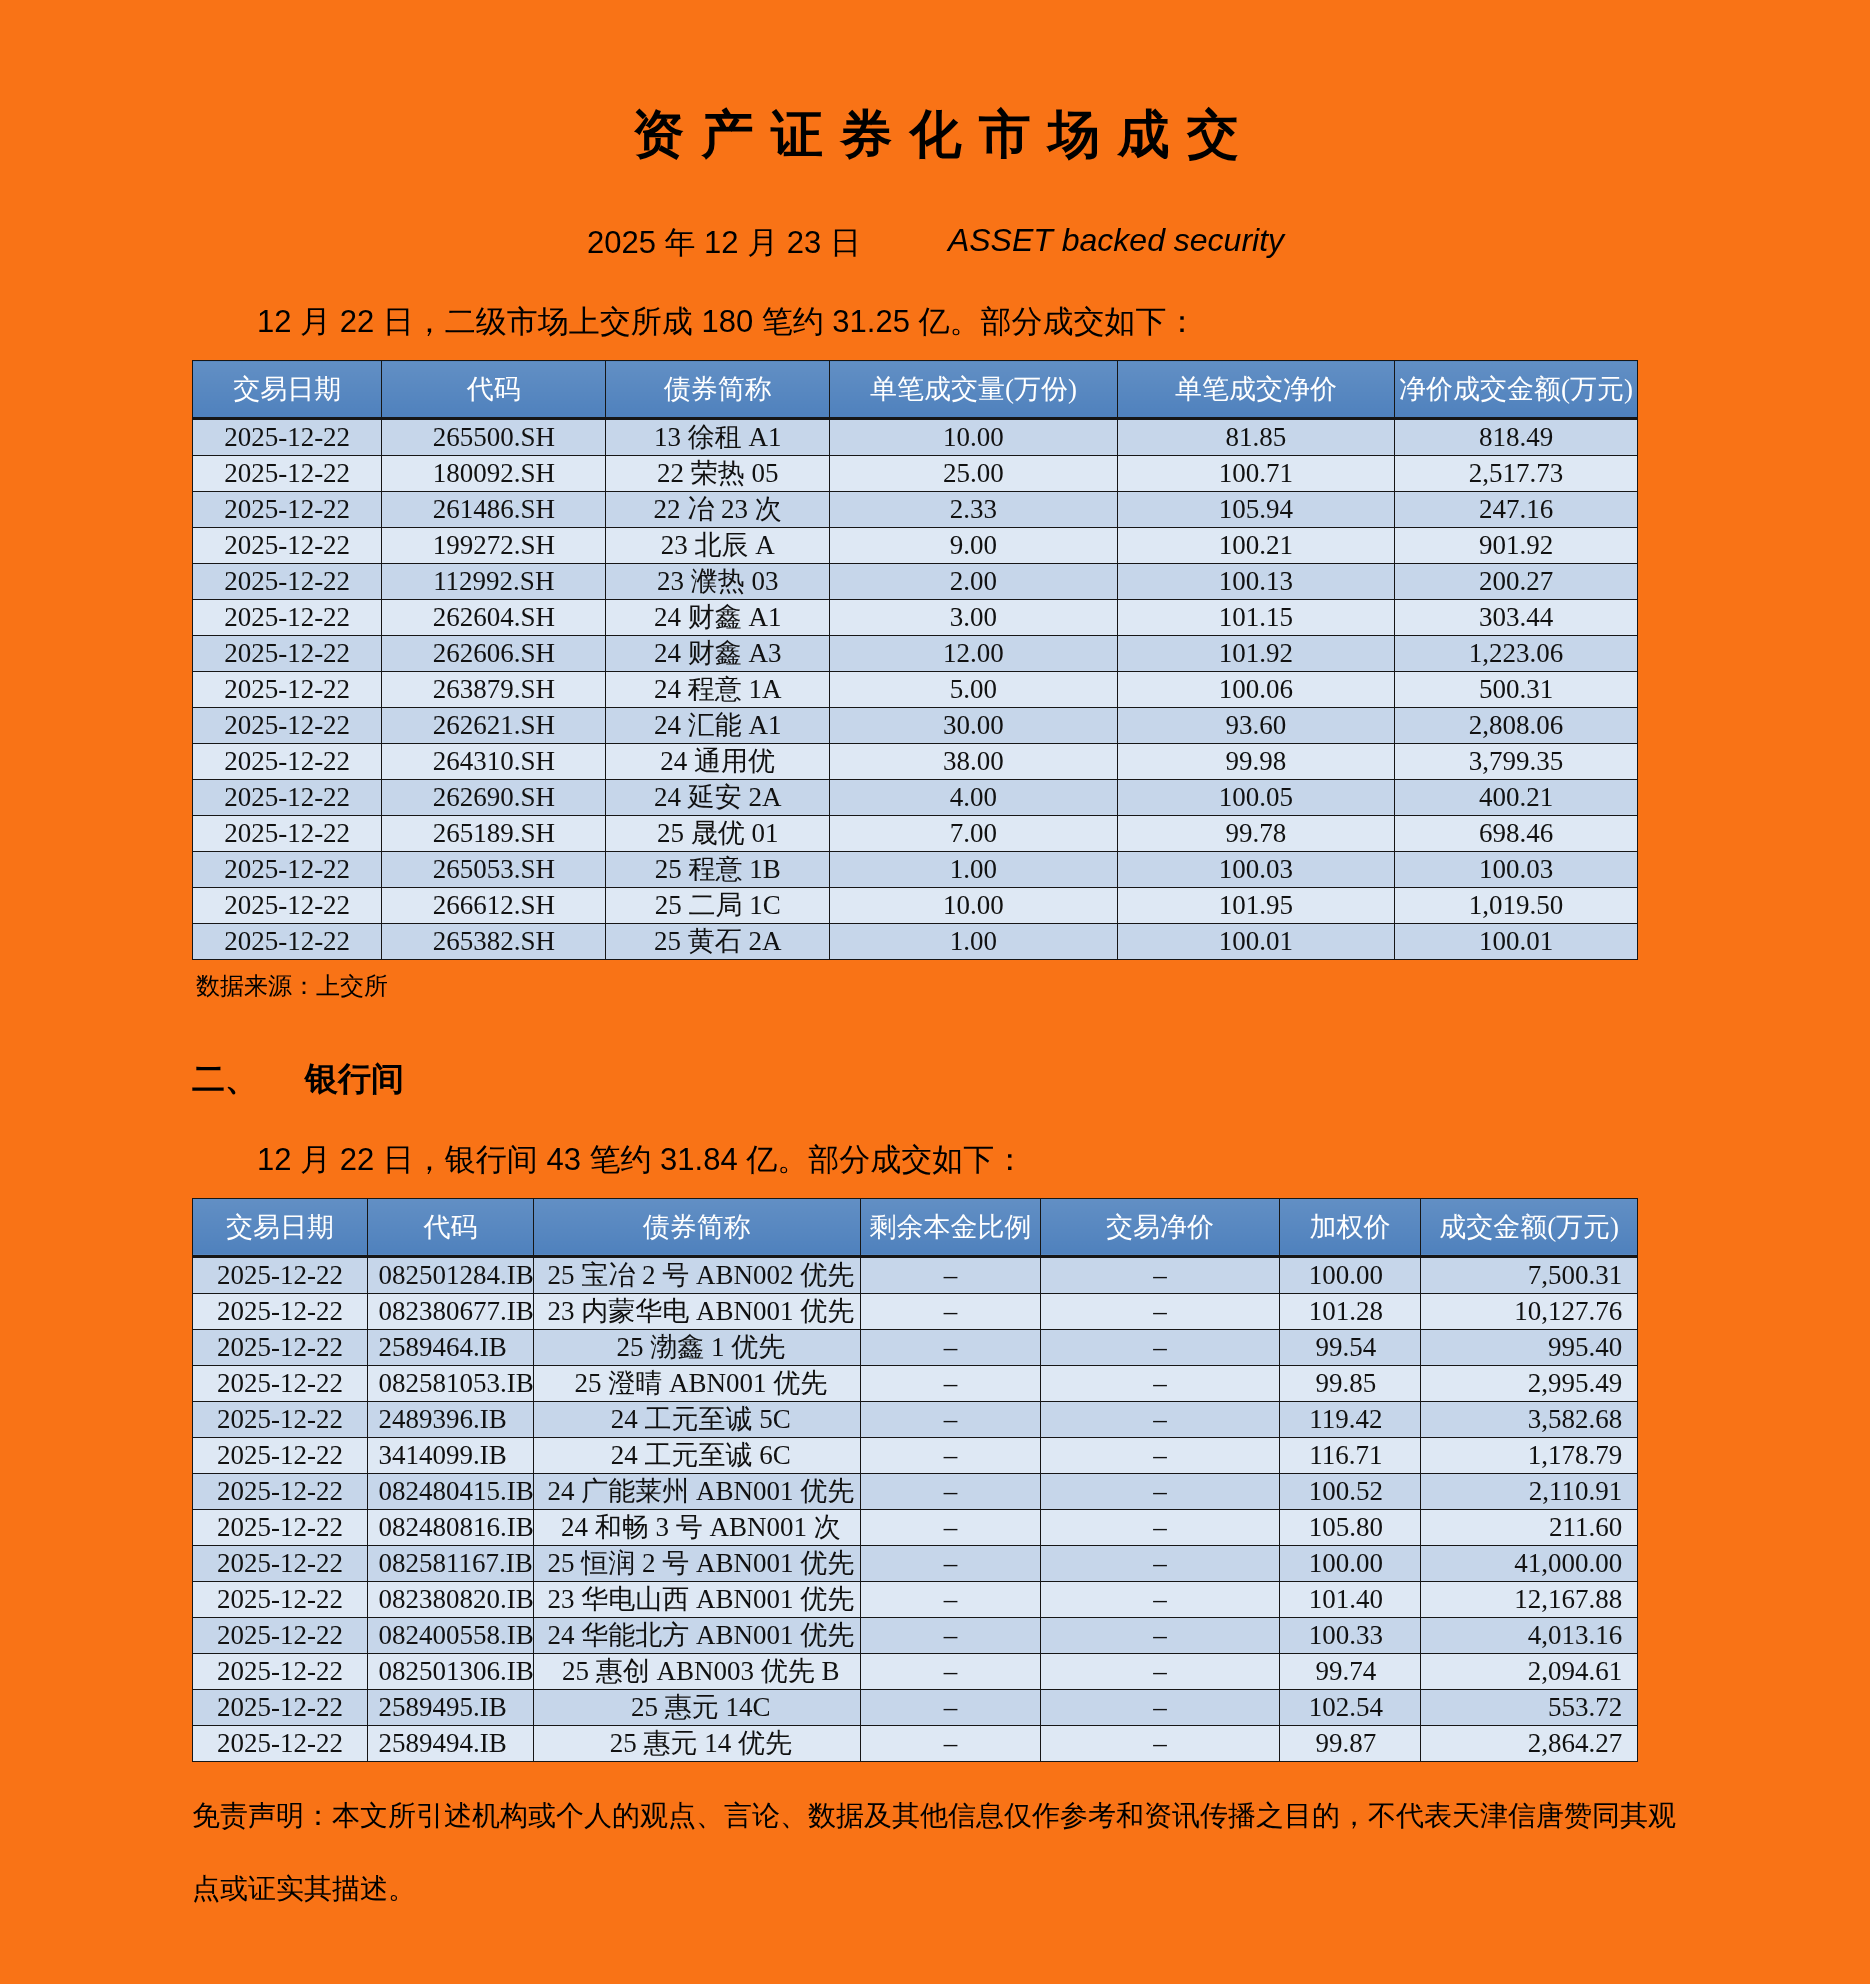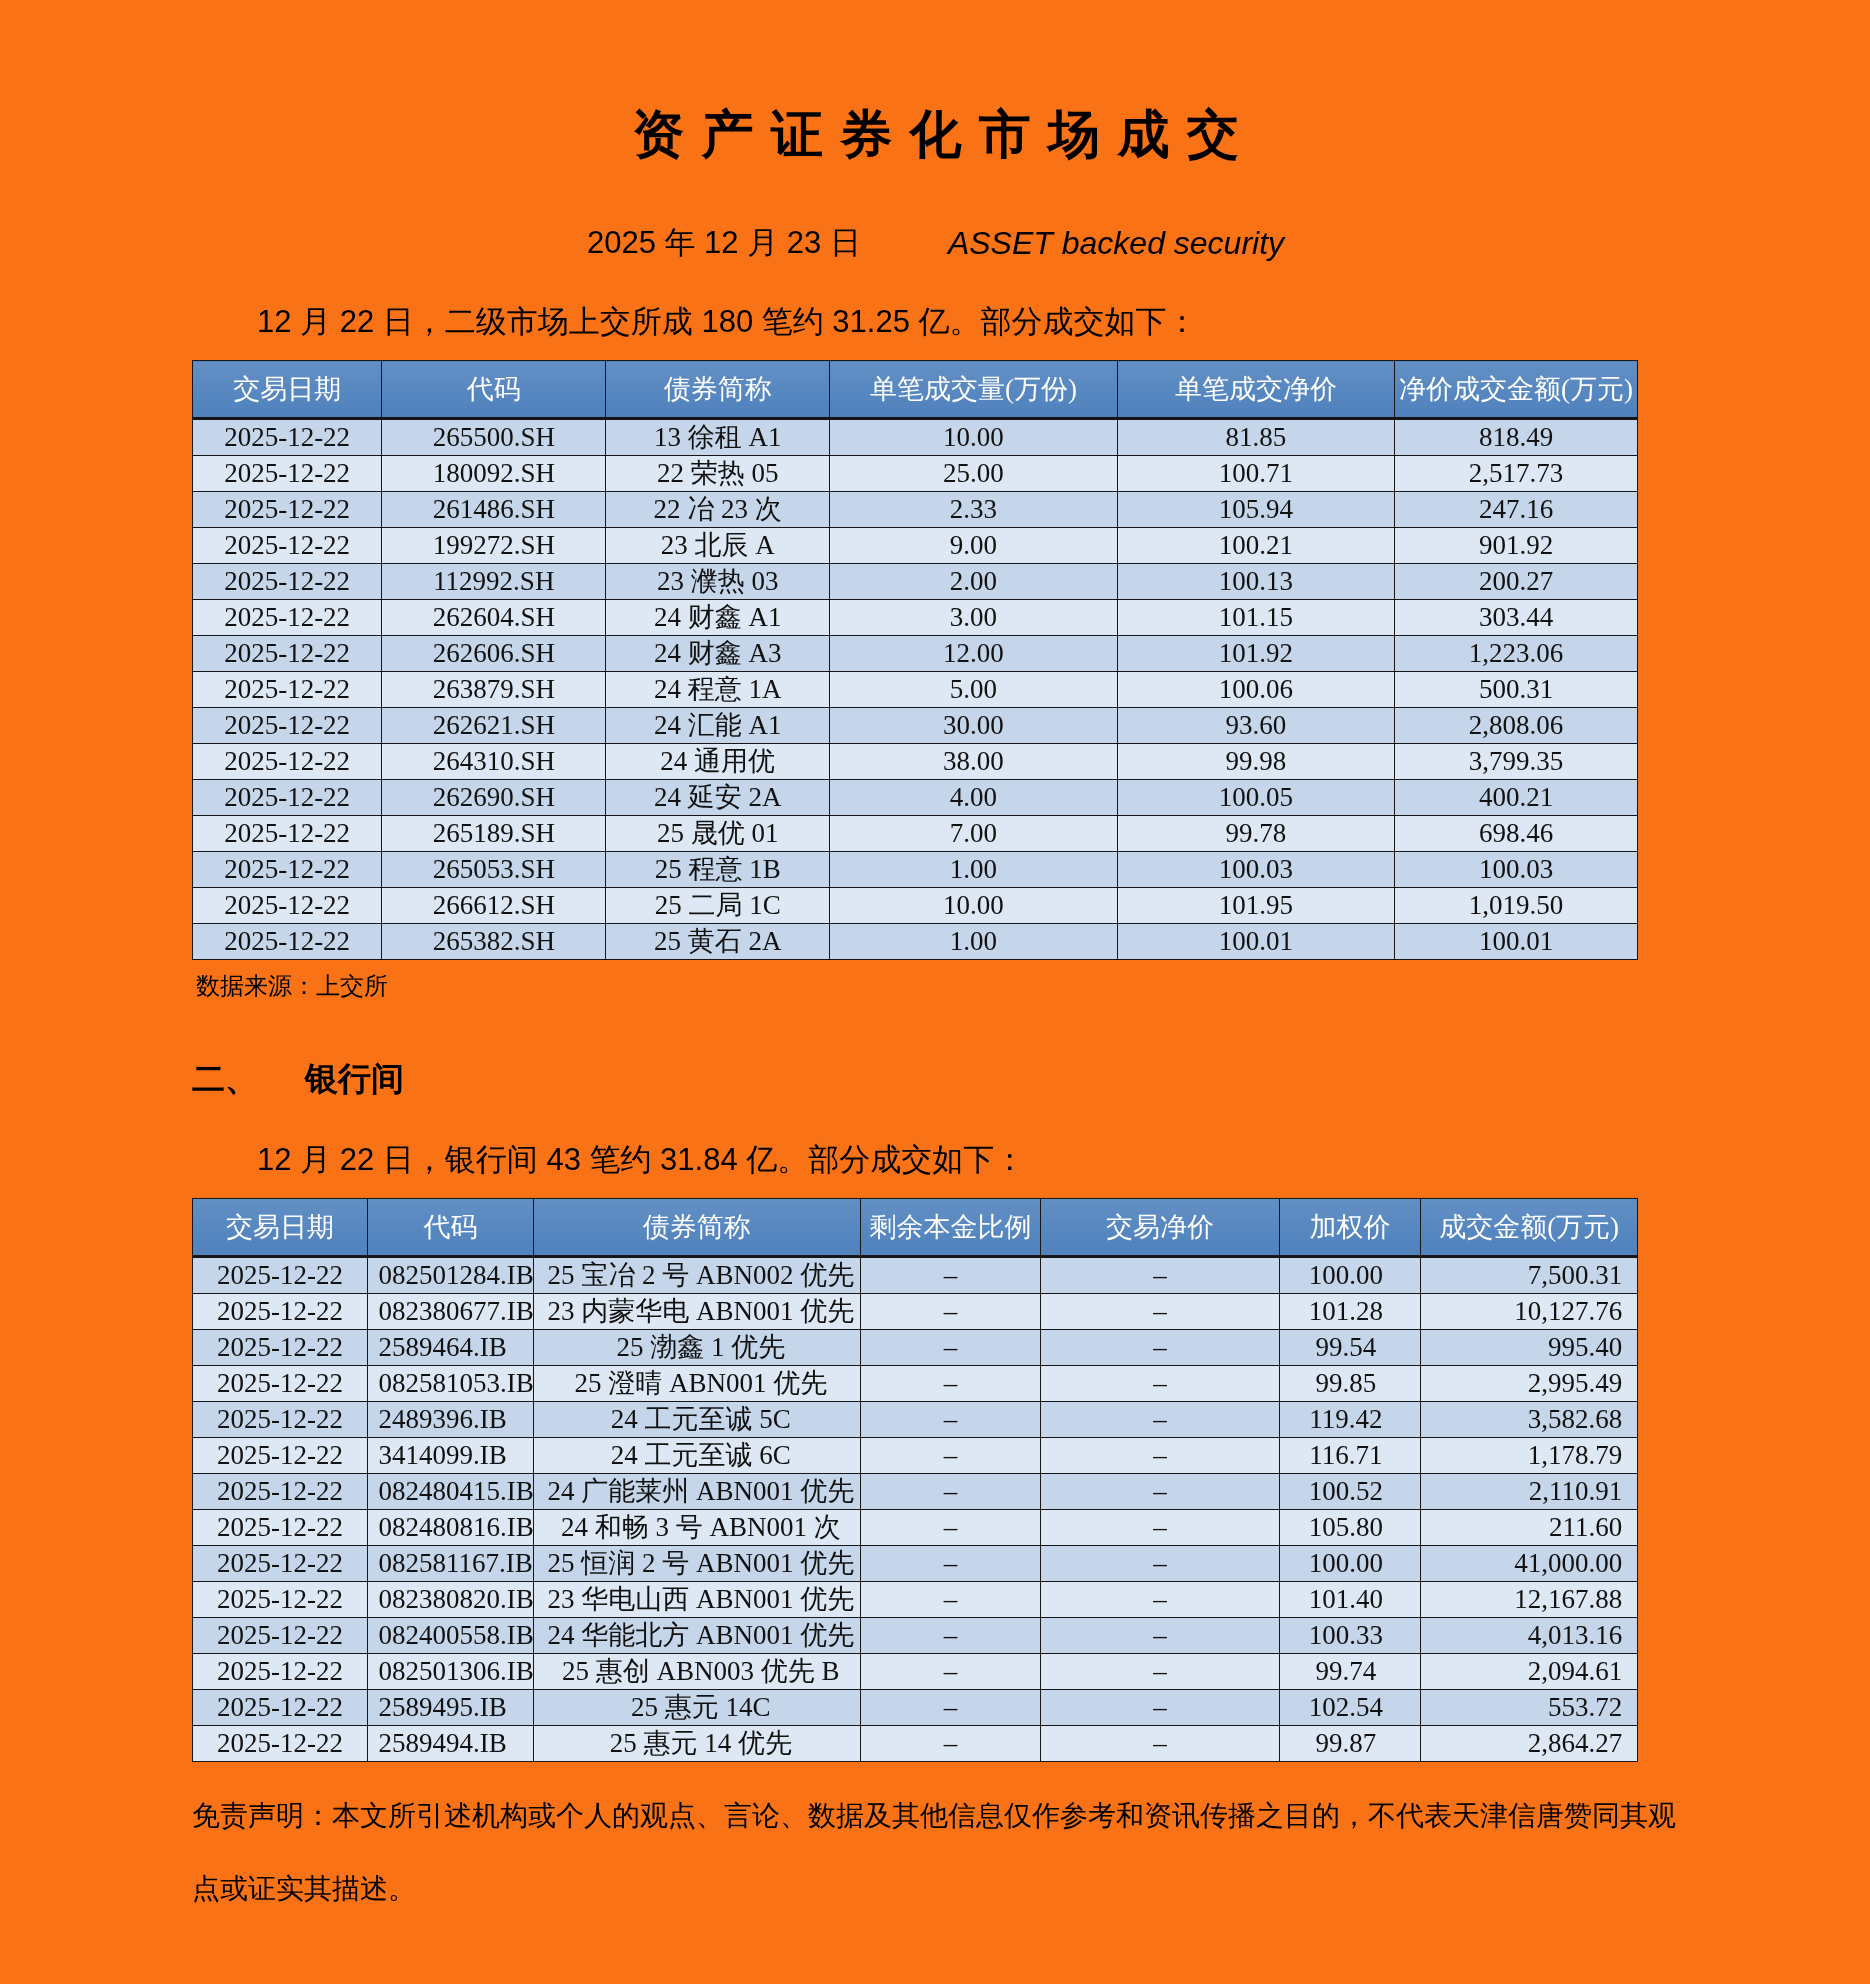--- a/index.html
+++ b/index.html
@@ -22,21 +22,21 @@
     text-align:center;
     font-size:52px;
     font-weight:700;
     letter-spacing:17.3px;
     padding-left:17.3px; 
   }
   .dateline{
     margin-top:52px;
     display:flex;
     justify-content:center;
-    align-items:center;
+    align-items:flex-start;
     gap:87px;
     font-size:31px;
   }
   .dateline .en{
     font-style:italic;
     font-size:32px;
   }
   .sec-heading{
     margin:55px 0 0 192px;
     font-size:33px;

